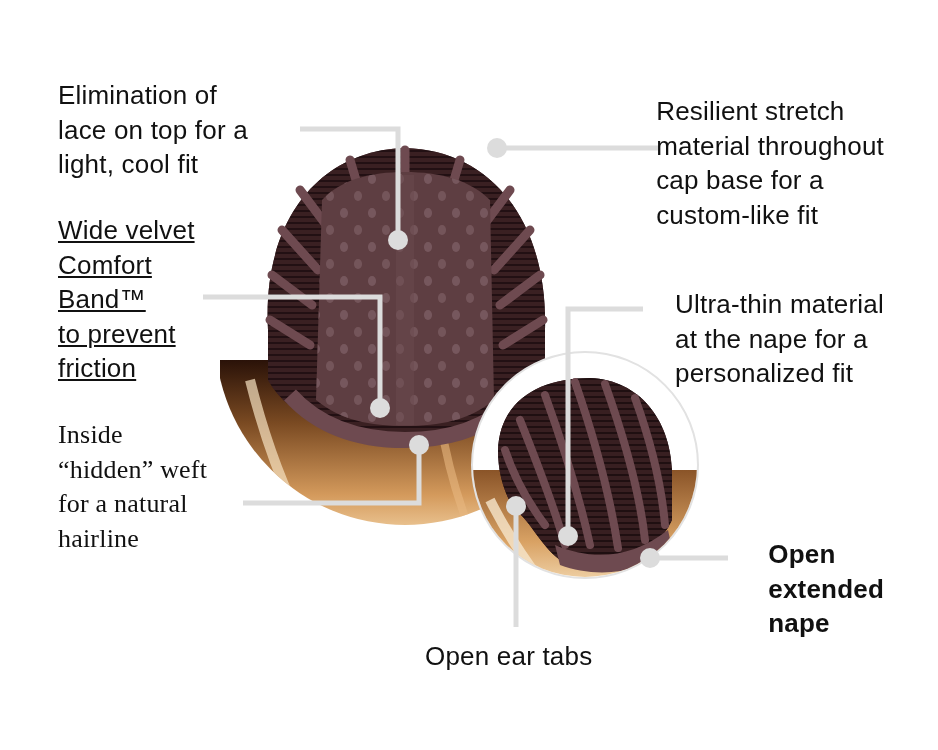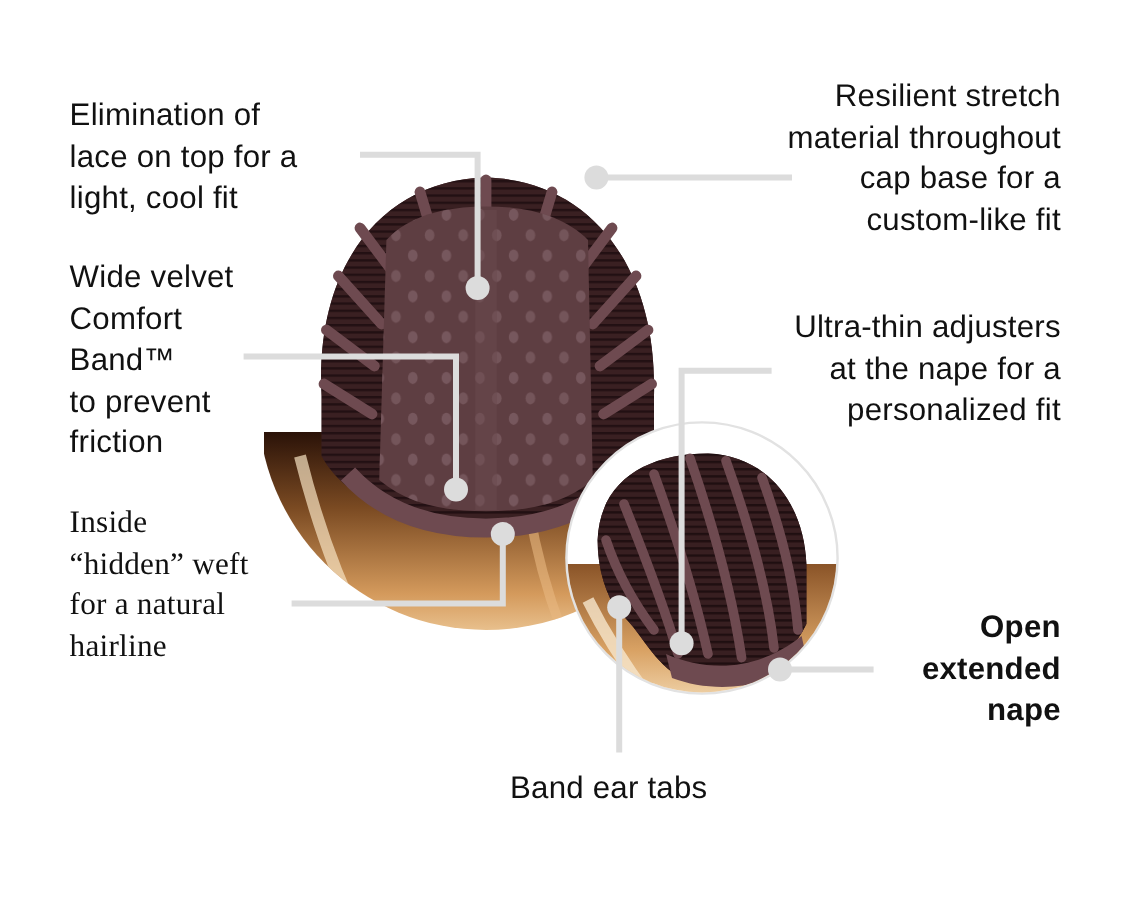--- a/index.html
+++ b/index.html
@@ -1,20 +1,20 @@
 <!DOCTYPE html>
 <html><head>
 <meta charset="utf-8">
 <style>
   html, body { margin: 0; padding: 0; background: #ffffff; }
   body { width: 938px; height: 750px; position: relative; overflow: hidden;
          font-family: "Liberation Sans", "DejaVu Sans", sans-serif; color: #111111; }
   .label { position: absolute; font-size: 26px; line-height: 34.5px; letter-spacing: 0.2px;
            white-space: pre-line; font-stretch: condensed; transform-origin: left top; }
-  .label.right { text-align: right; transform-origin: right top; }
+  .label.right { transform-origin: right top; margin-top: 32px; }
   .art { position: absolute; left: 0; top: 0; width: 938px; height: 750px; }
 </style>
 </head>
 <body>
 
 <svg class="art" viewBox="0 0 938 750" xmlns="http://www.w3.org/2000/svg">
   <defs>
     <clipPath id="mainClip">
       <circle cx="405" cy="335" r="190"></circle>
     </clipPath>
@@ -120,37 +120,37 @@
     <circle cx="568" cy="536" r="10"></circle>
     <circle cx="516" cy="506" r="10"></circle>
     <circle cx="650" cy="558" r="10"></circle>
   </g>
 </svg>
 
 <div class="label" style="left:58px; top:78px;">Elimination of
 lace on top for a
 light, cool fit</div>
 
-<div class="label" style="left:58px; top:213px;">Wide velvet
+<div class="label" style="left:58px; top:213px;text-decoration:underline;">Wide velvet
 Comfort
 Band™
 to prevent
 friction</div>
 
 <div class="label" style="left:58px; top:418px;font-family:Liberation Serif, serif;">Inside
 “hidden” weft
 for a natural
 hairline</div>
 
 <div class="label right" style="right:54px; top:62px;">Resilient stretch
 material throughout
 cap base for a
 custom-like fit</div>
 
-<div class="label right" style="right:54px; top:255px;">Ultra-thin adjusters
+<div class="label right" style="right:54px; top:255px;">Ultra-thin material
 at the nape for a
 personalized fit</div>
 
 <div class="label right" style="right:54px; top:505px;font-weight:bold;">Open
 extended
 nape</div>
 
-<div class="label" style="left:425px; top:639px;">Band ear tabs</div>
+<div class="label" style="left:425px; top:639px;">Open ear tabs</div>
 
 </body></html>

